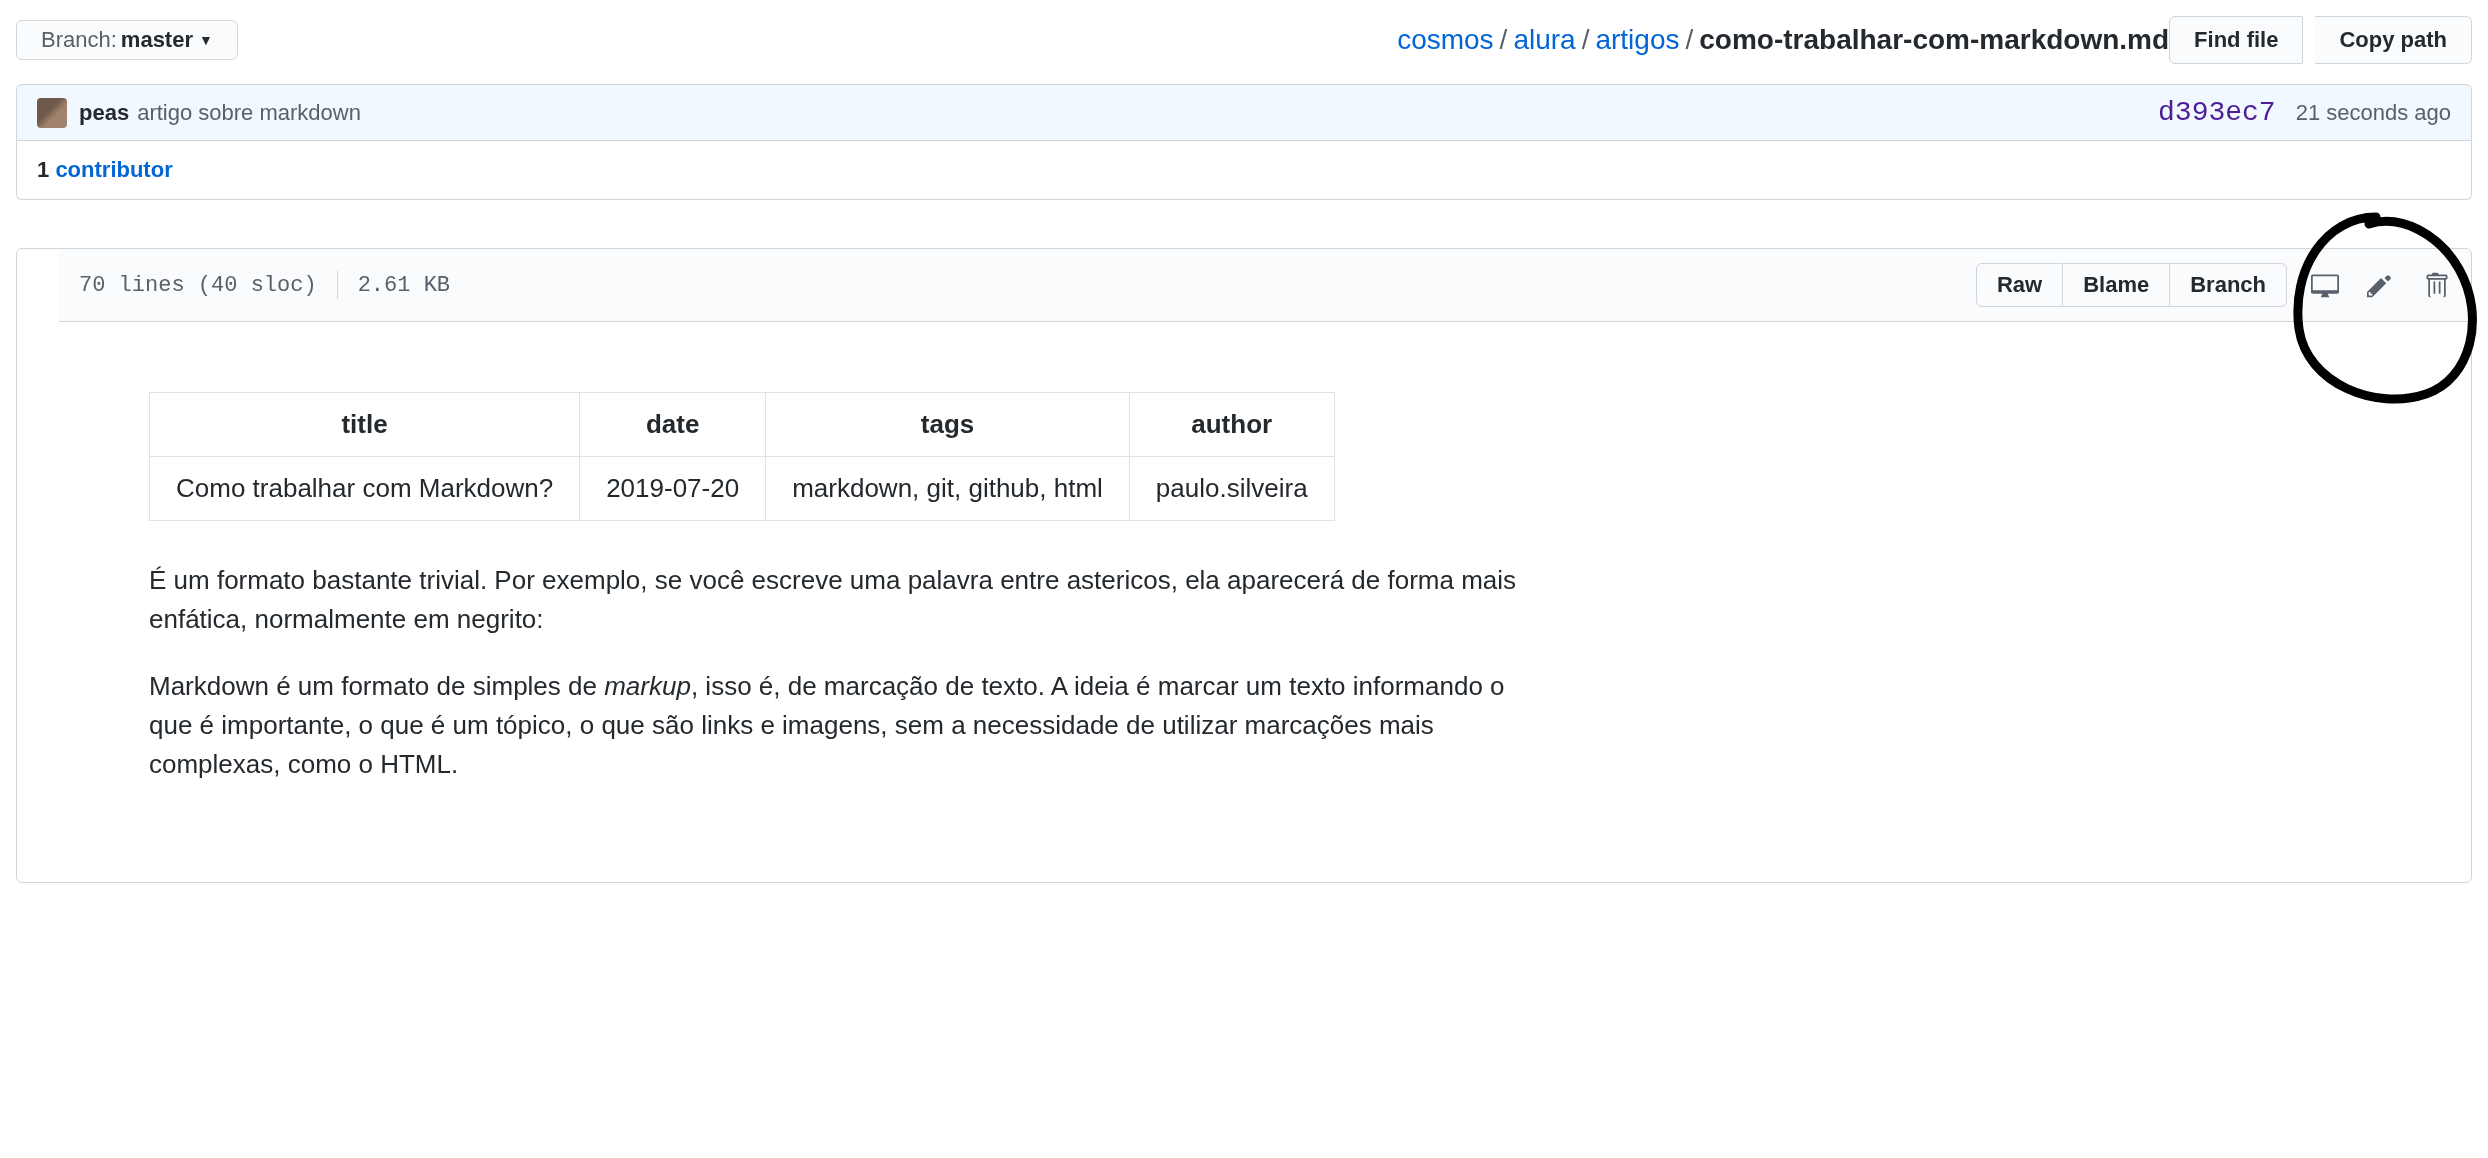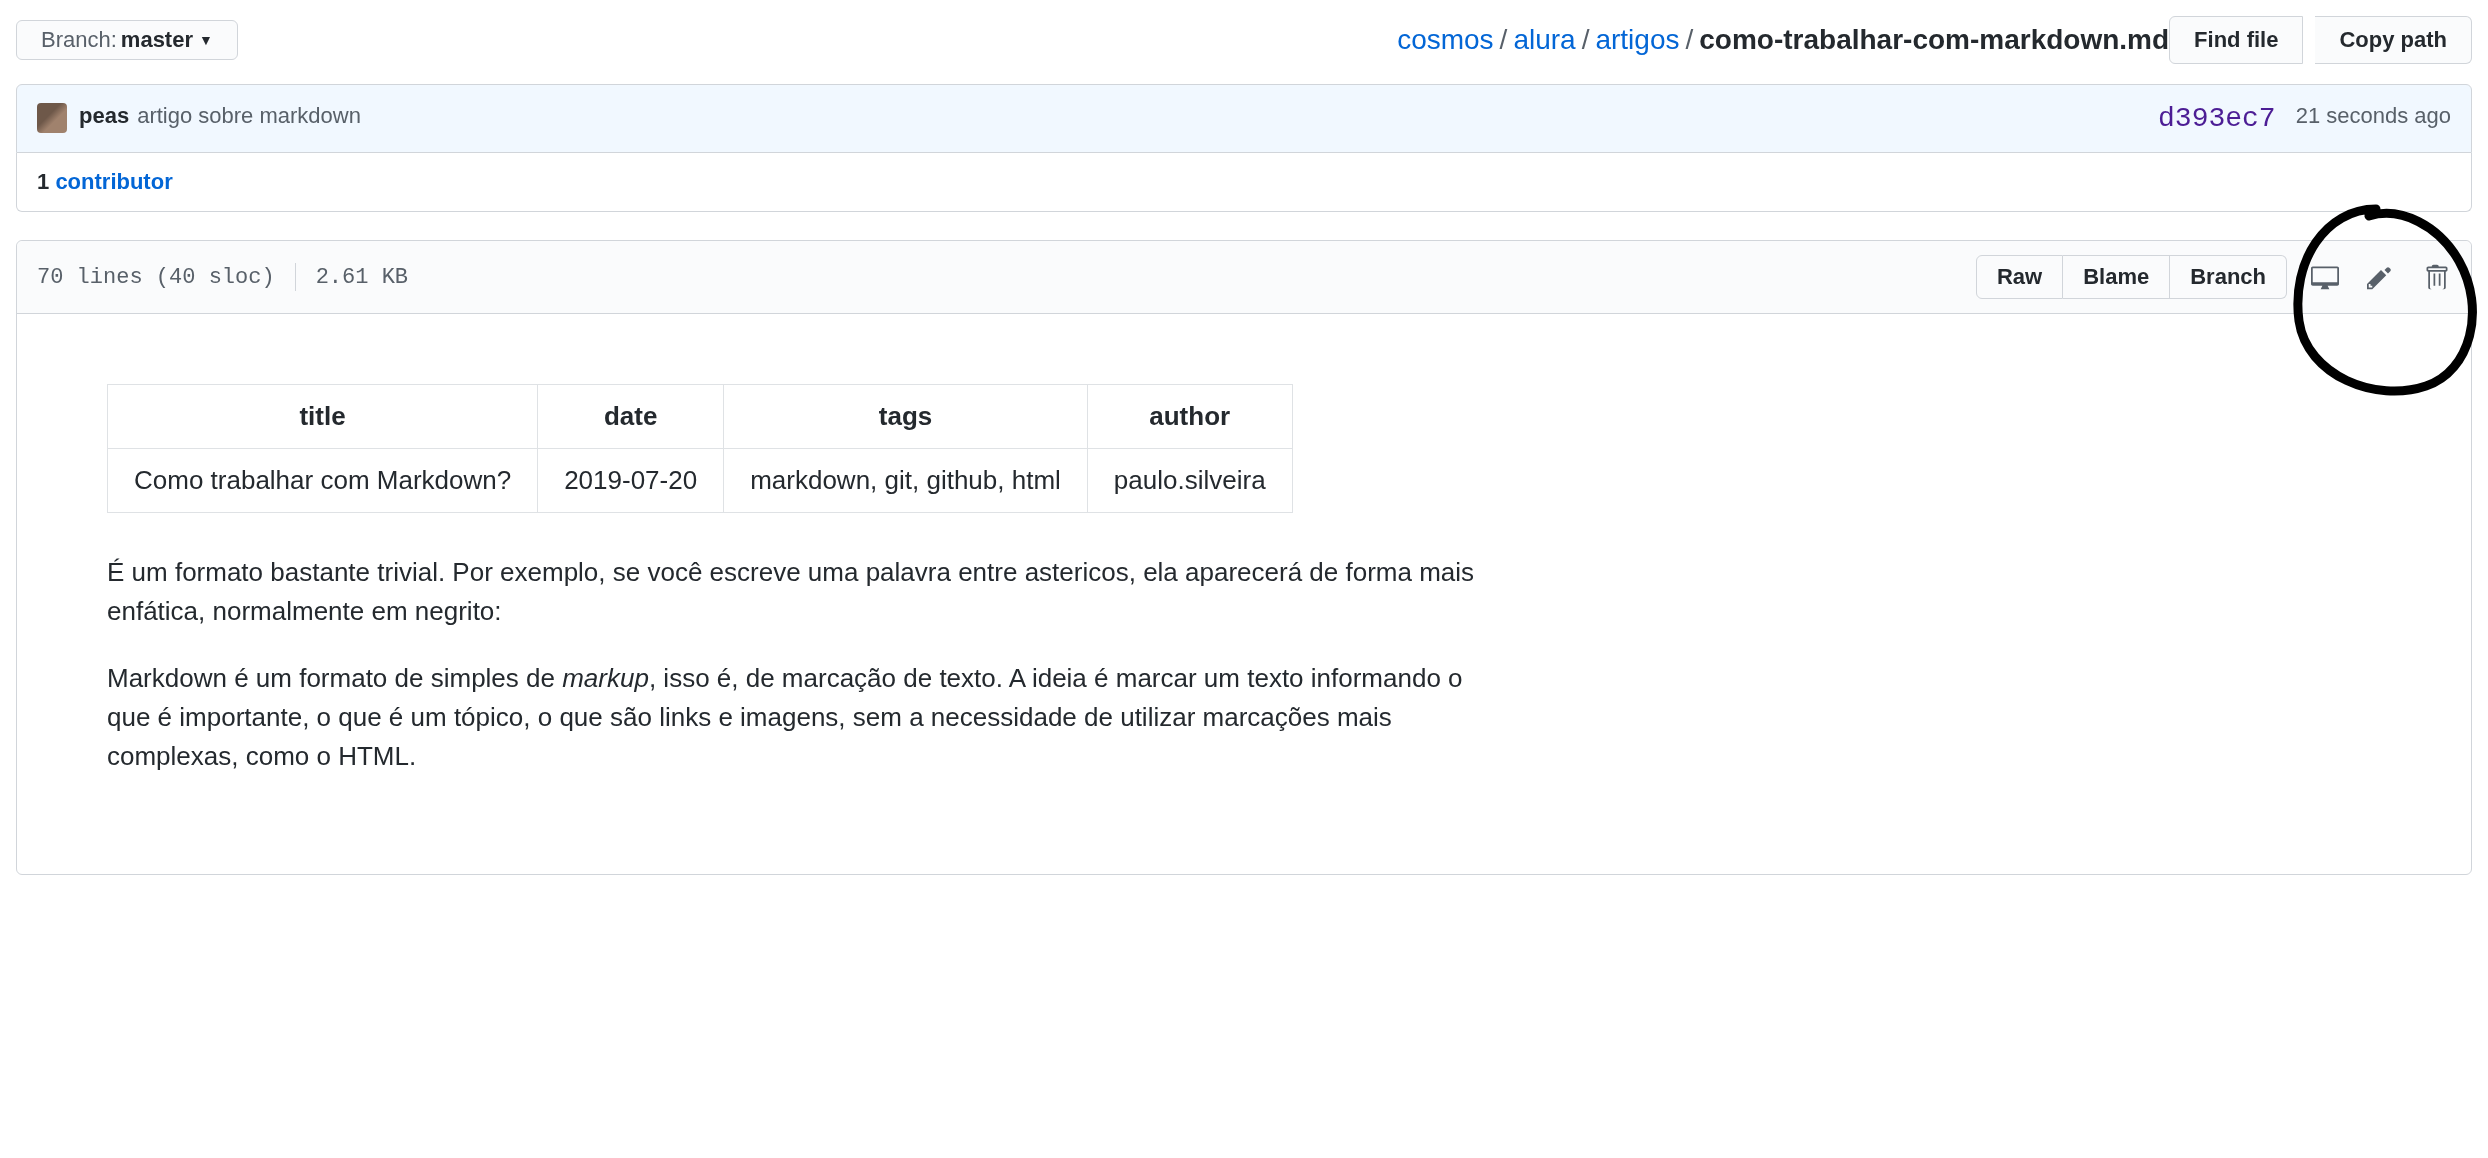--- a/index.html
+++ b/index.html
@@ -57,22 +57,23 @@
     cursor: pointer;
   }
   .top-actions .btn:first-child { border-radius: 6px 0 0 6px; }
   .top-actions .btn:last-child { border-radius: 0 6px 6px 0; border-left: 0; }
 
   
   .commit-box {
     border: 1px solid #d1d5da;
     border-radius: 6px 6px 0 0;
     background: #f1f8ff;
-    padding: 18px 20px;
-    display: flex;
+    padding: 12px 20px;
+    display: flex;
+    align-items: center;
     font-size: 22px;
   }
   .avatar {
     width: 30px; height: 30px;
     border-radius: 4px;
     background: linear-gradient(135deg, #6e5849 40%, #a0826d 60%);
     margin-right: 12px;
     display: inline-block;
   }
   .commit-box .author { font-weight: 600; color: #24292e; margin-right: 8px; }
@@ -86,24 +87,25 @@
     border-top: 0;
     border-radius: 0 0 6px 6px;
     padding: 16px 20px;
     font-size: 22px;
   }
   .contrib-box .count { color: #24292e; font-weight: 600; }
   .contrib-box .label { color: #0366d6; font-weight: bold; }
 
   
   .file-wrap {
-    margin-top: 28px;
+    margin-top: 48px;
     border: 1px solid #d1d5da;
     border-radius: 6px;
     position: relative;
+    padding-left: 42px;
   }
   .file-header {
     padding: 14px 20px;
     background: #fafbfc;
     border-bottom: 1px solid #d1d5da;
     border-radius: 6px 6px 0 0;
     display: flex;
     align-items: center;
     font-size: 22px;
   }

